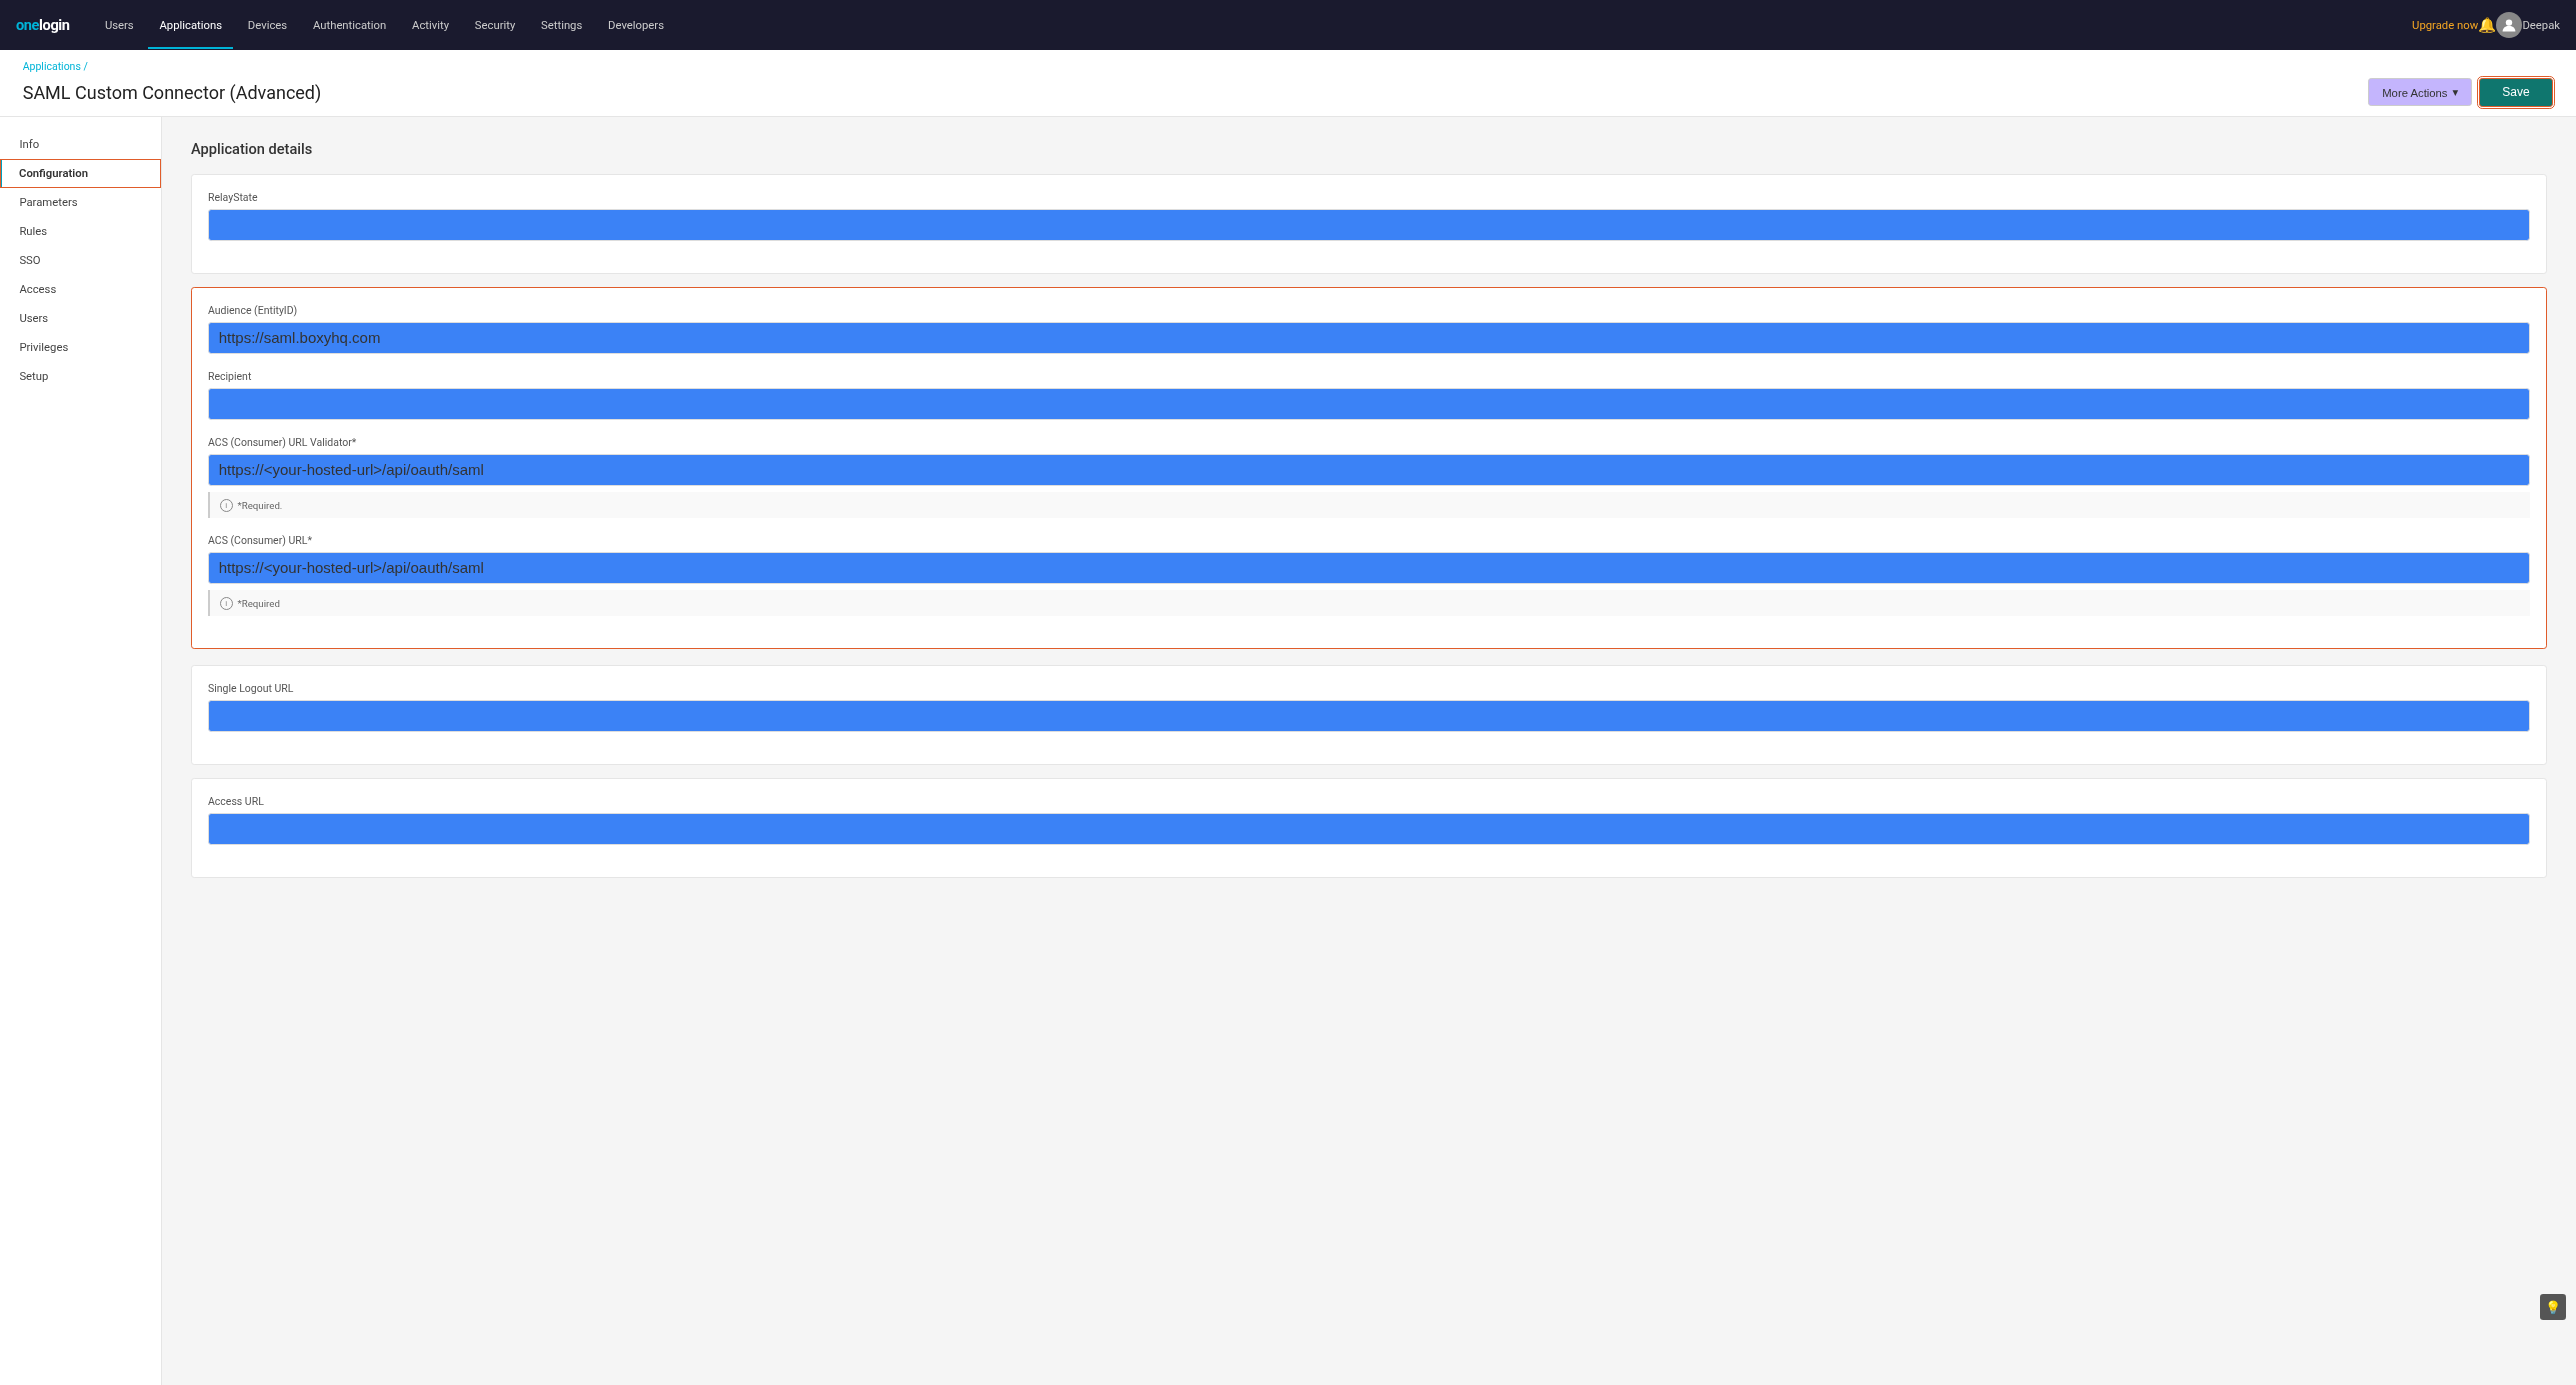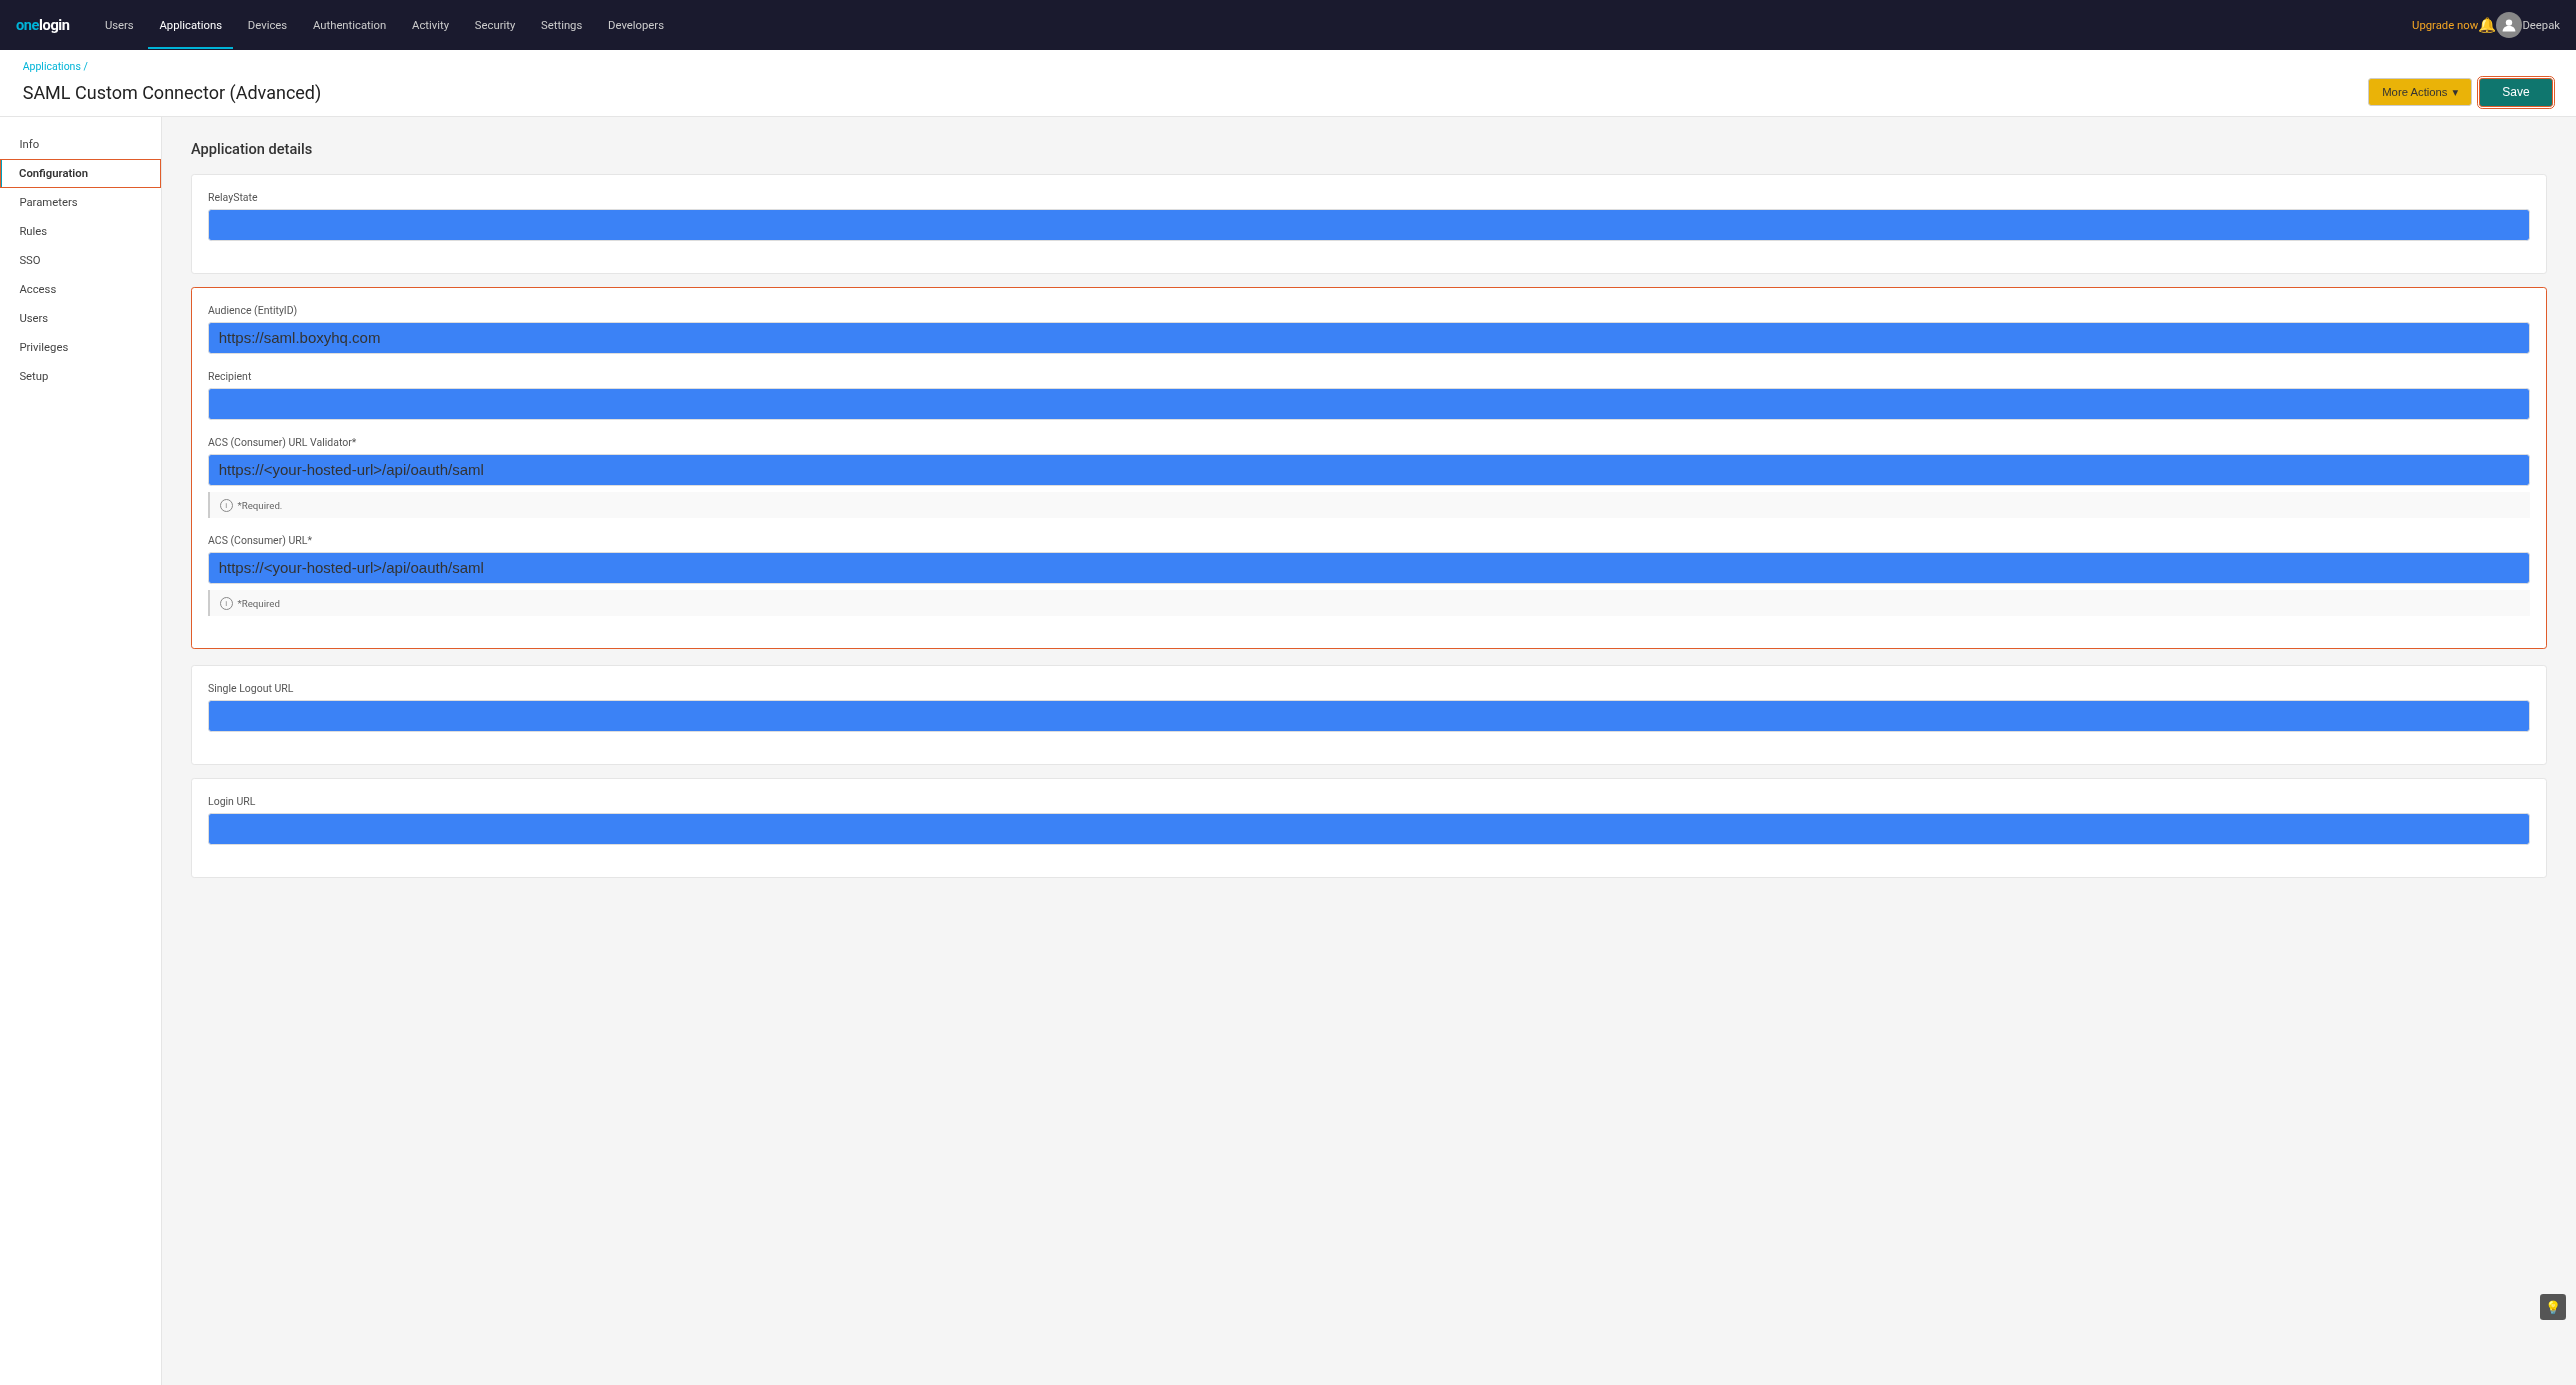--- a/index.html
+++ b/index.html
@@ -105,27 +105,27 @@
       font-weight: 400;
       color: #222;
     }
     .header-actions {
       display: flex;
       align-items: center;
       gap: 6.5px;
     }
     .more-actions-btn {
       border: 0.8px solid #ccc;
-      background: #eab308;
+      background: #c4b5fd;
       padding: 6.5px 13px;
       border-radius: 3.2px;
       font-size: 11.3px;
       cursor: pointer;
       display: flex;
-      align-items: center;
+      align-items: flex-end;
       gap: 4.9px;
       color: #333;
     }
     .save-btn {
       background: #0f766e;
       color: white;
       border: 1.6px solid #e05c2a;
       padding: 6.5px 22.7px;
       border-radius: 3.2px;
       font-size: 12px;
@@ -387,21 +387,21 @@
 
     <div class="card">
       <div class="form-group">
         <label class="form-label">Single Logout URL</label>
         <input class="form-input" type="text" value="" style="">
       </div>
     </div>
 
     <div class="card">
       <div class="form-group">
-        <label class="form-label">Login URL</label>
+        <label class="form-label">Access URL</label>
         <input class="form-input" type="text" value="" style="">
       </div>
     </div>
 
   </main>
 </div>
 
 <div class="scroll-btn">
   <span>💡</span>
 </div>

